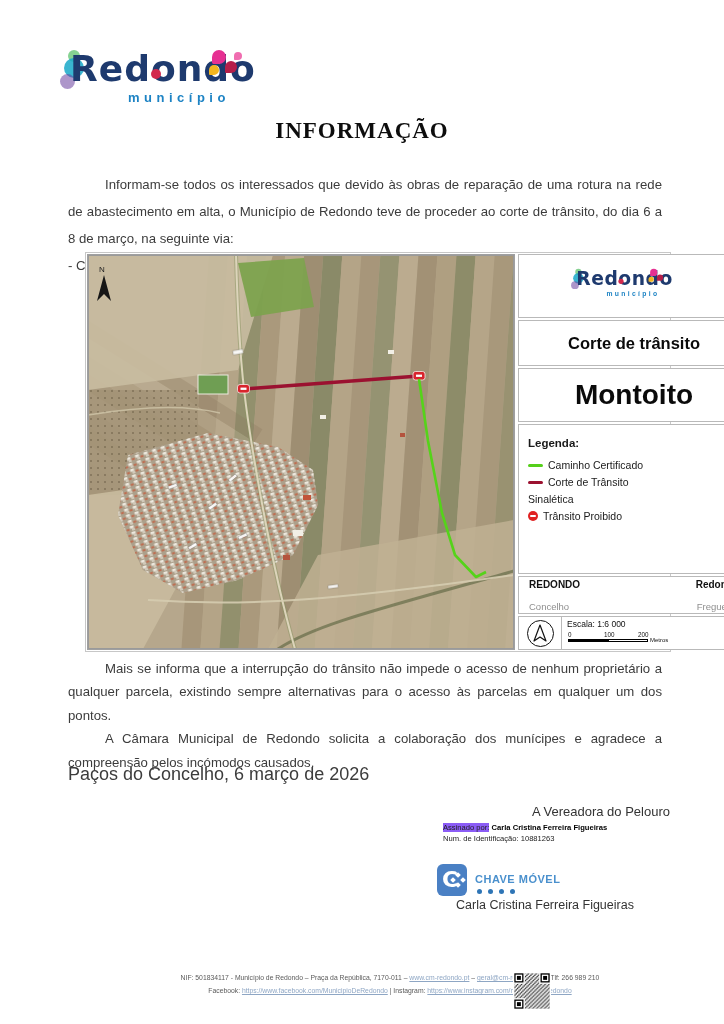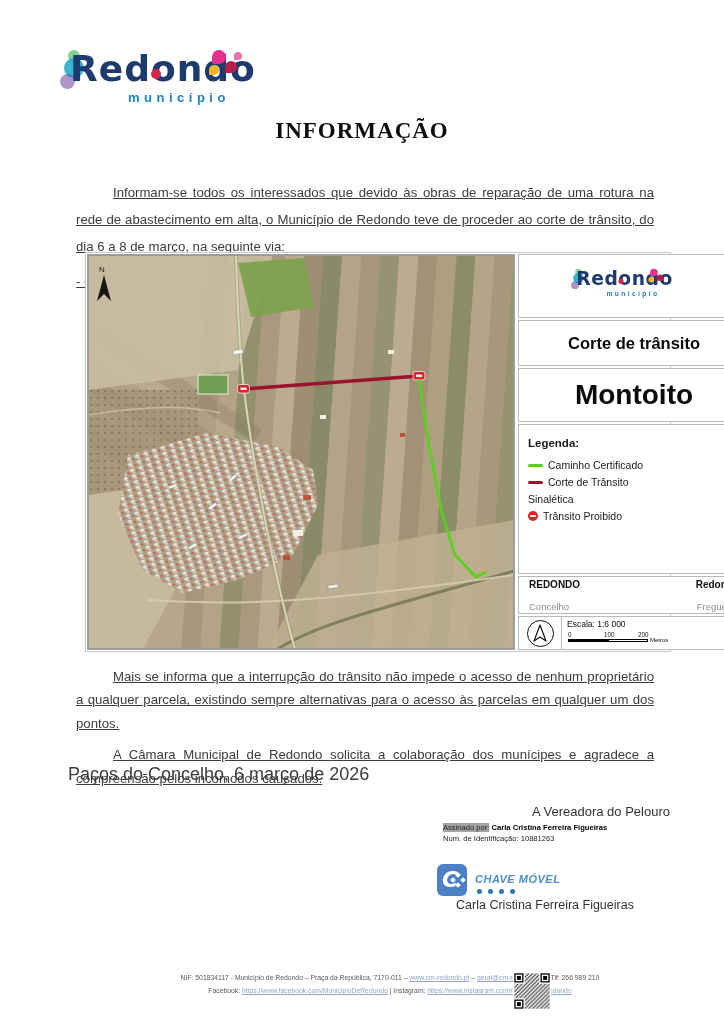--- a/index.html
+++ b/index.html
@@ -26,21 +26,21 @@
             color:#1d83c4;letter-spacing:4.5px;}
   .logo-mini-wrap{transform:scale(.52);transform-origin:center center;}
 
   
   .title{position:absolute;top:118px;left:0;width:100%;text-align:center;
          font-family:"Liberation Serif",serif;font-weight:bold;font-size:23px;
          color:#0d0d0d;letter-spacing:1px;}
   .bodyblock{position:absolute;left:68px;width:594px;font-size:13.2px;text-align:justify;}
   .blk1{top:171px;line-height:27px;}
   .blk2{top:657px;line-height:23.4px;}
-  .bodyblock p{margin:8px;text-decoration:underline;}
+  .bodyblock p{margin:0;}
   .indent{text-indent:37px;}
   .dateline{position:absolute;left:68px;top:764px;font-size:18px;color:#3c3c3c;}
 
   
   .figure{position:absolute;left:85px;top:252px;width:586px;height:400px;
           border:1px solid #c7c7c7;background:#fff;display:flex;padding:1px;box-sizing:border-box;}
   .map{position:relative;width:428px;height:100%;border:1px solid #a0a0a0;box-sizing:border-box;flex:none;}
   .map svg{display:block;width:100%;height:100%;}
   .side{flex:1;margin-left:3px;display:flex;flex-direction:column;gap:2px;}
   .cell{border:1px solid #b9b9b9;background:#fff;box-sizing:border-box;}
@@ -75,22 +75,22 @@
   .seg1{position:absolute;left:0;top:8px;width:40px;height:3px;background:#000;}
   .seg2{position:absolute;left:40px;top:8px;width:40px;height:3px;background:#fff;
         border:1px solid #000;box-sizing:border-box;}
   .sunit{position:absolute;left:82px;top:6px;font-size:6px;}
 
   
   .role{position:absolute;left:410px;top:804px;width:260px;text-align:right;font-size:13px;color:#333;}
   .sig{position:absolute;left:443px;top:823px;width:205px;font-size:7.6px;line-height:1.4;
        color:#222;z-index:2;}
   .sig b{color:#000;}
-  .hl{background:#a3a3a3;}
-  .chave{position:absolute;left:437px;top:862px;width:170px;height:46px;z-index:1;font-style:italic;}
+  .hl{background:#8b5cf6;}
+  .chave{position:absolute;left:437px;top:862px;width:170px;height:46px;z-index:1;}
   .chave-box{position:absolute;left:0;top:2px;width:30px;height:32px;background:#4a80c4;border-radius:6px;}
   .chave-c{position:absolute;left:5px;top:3px;color:#fff;font-weight:bold;font-size:22px;
            font-family:"DejaVu Sans",sans-serif;}
   .dmd{position:absolute;width:4px;height:4px;background:#fff;transform:rotate(45deg);}
   .d1{left:19px;top:9px;}.d2{left:14px;top:14px;}.d3{left:24px;top:14px;}.d4{left:19px;top:19px;}
   .chave-label{position:absolute;left:38px;top:11px;color:#4a90cd;font-weight:bold;font-size:11px;letter-spacing:.5px;}
   .chave-dots{position:absolute;left:40px;top:27px;display:flex;gap:6px;}
   .chave-dots i{width:5px;height:5px;border-radius:50%;background:#2e75b6;}
   .signame{position:absolute;left:420px;top:898px;width:250px;text-align:center;font-size:12.5px;color:#333;}
 

